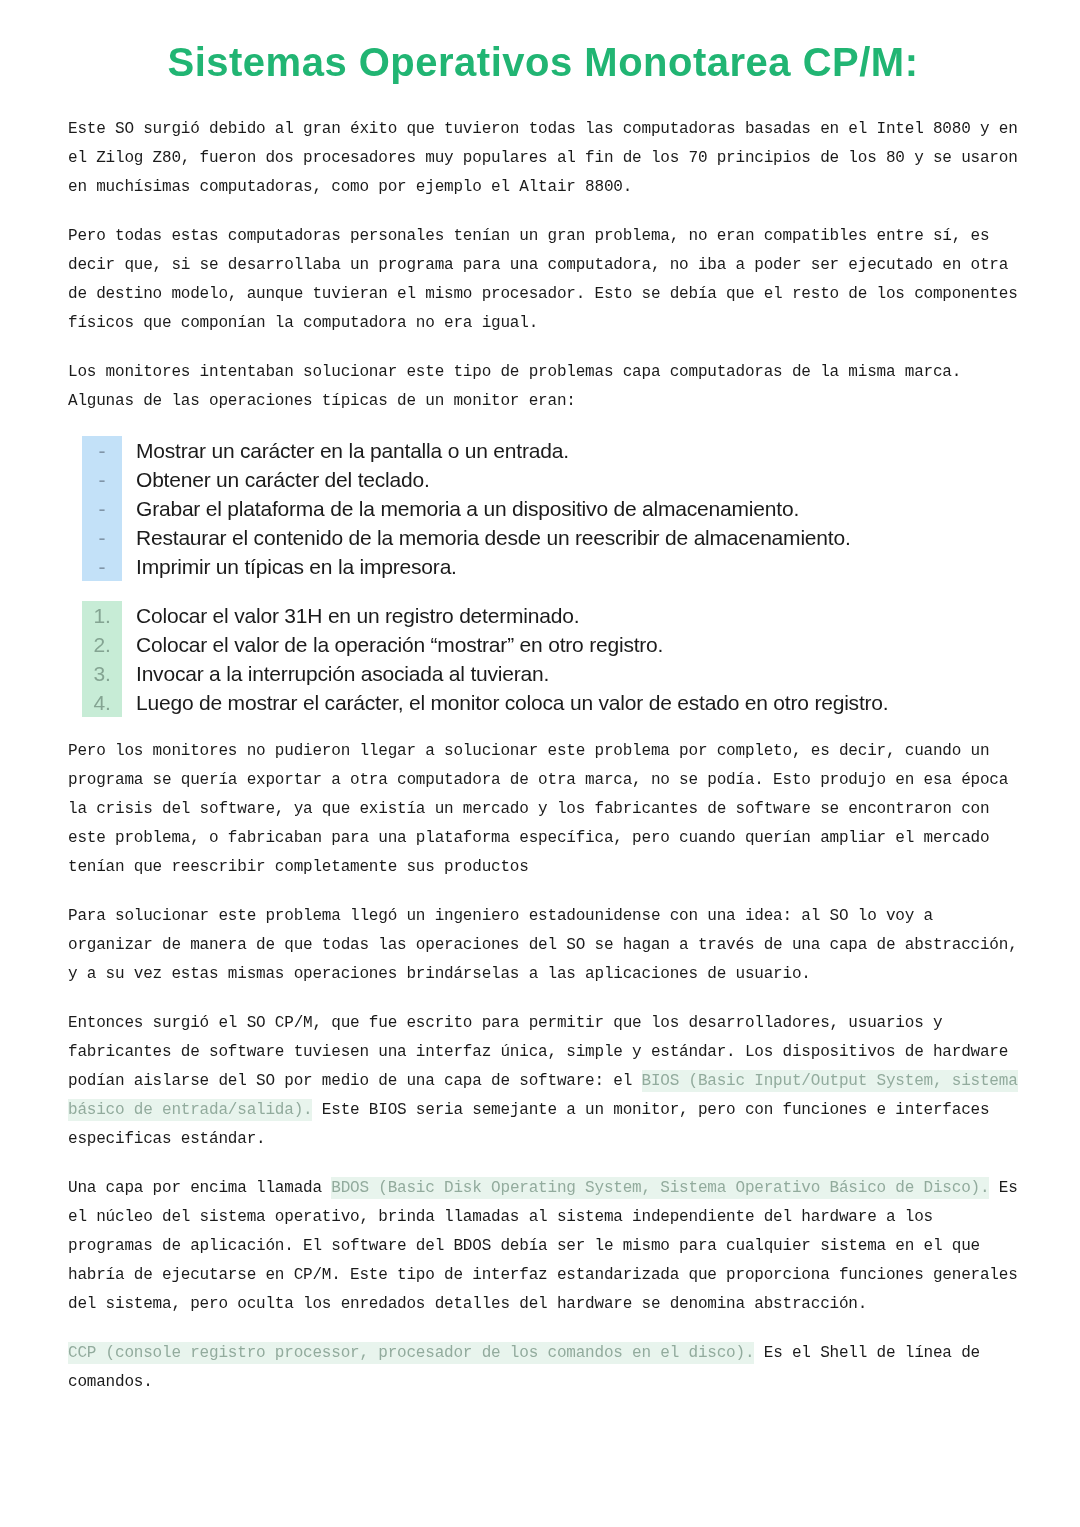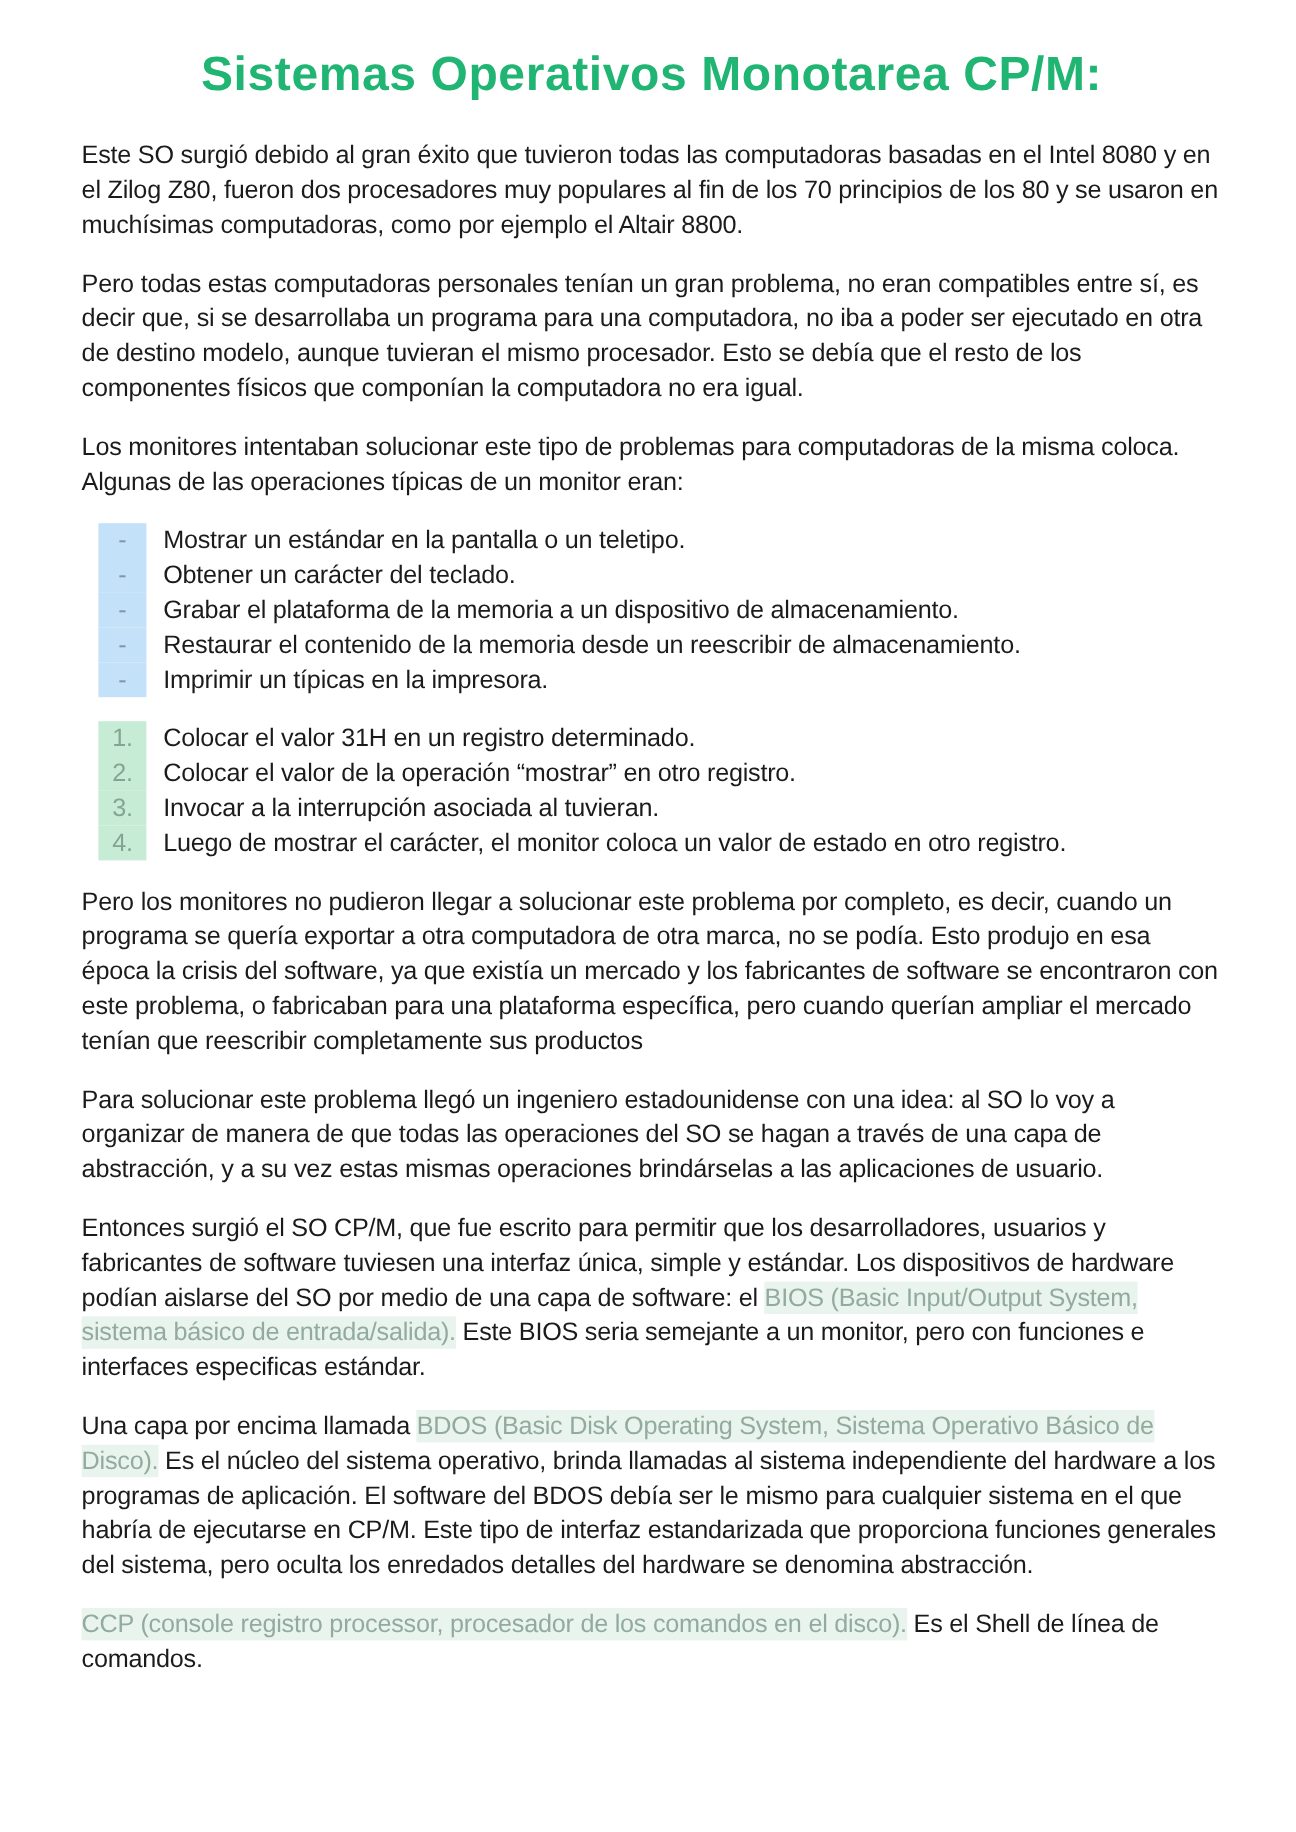--- a/index.html
+++ b/index.html
@@ -23,23 +23,24 @@
   .doc-title {
     margin: 0 0 30px 0;
     text-align: center;
     font-size: 40px;
     font-weight: 700;
     letter-spacing: 0.5px;
     color: #21b573;
   }
   p.para {
     margin: 0 0 20px 0;
-    font-size: 21px;
+    font-size: 16px;
     line-height: 29px;
     letter-spacing: -0.2px;
+    font-family: Liberation Mono, monospace;
   }
   .list {
     margin: 0 0 20px 0;
     padding: 0;
     list-style: none;
     font-size: 21px;
     line-height: 29px;
     letter-spacing: -0.2px;
   }
   .list-row {
@@ -76,26 +77,26 @@
 <body>
 
 <div class="page">
 
   <h1 class="doc-title">Sistemas Operativos Monotarea CP/M:</h1>
 
   <p class="para">Este SO surgió debido al gran éxito que tuvieron todas las computadoras basadas en el Intel 8080 y en el Zilog Z80, fueron dos procesadores muy populares al fin de los 70 principios de los 80 y se usaron en muchísimas computadoras, como por ejemplo el Altair 8800.</p>
 
   <p class="para">Pero todas estas computadoras personales tenían un gran problema, no eran compatibles entre sí, es decir que, si se desarrollaba un programa para una computadora, no iba a poder ser ejecutado en otra de destino modelo, aunque tuvieran el mismo procesador. Esto se debía que el resto de los componentes físicos que componían la computadora no era igual.</p>
 
-  <p class="para">Los monitores intentaban solucionar este tipo de problemas para computadoras de la misma coloca. Algunas de las operaciones típicas de un monitor eran:</p>
+  <p class="para">Los monitores intentaban solucionar este tipo de problemas capa computadoras de la misma marca. Algunas de las operaciones típicas de un monitor eran:</p>
 
   <ul class="list bullet-list">
     <li class="list-row">
       <span class="marker-cell">-</span>
-      <span class="item-text">Mostrar un estándar en la pantalla o un teletipo.</span>
+      <span class="item-text">Mostrar un carácter en la pantalla o un entrada.</span>
     </li>
     <li class="list-row">
       <span class="marker-cell">-</span>
       <span class="item-text">Obtener un carácter del teclado.</span>
     </li>
     <li class="list-row">
       <span class="marker-cell">-</span>
       <span class="item-text">Grabar el plataforma de la memoria a un dispositivo de almacenamiento.</span>
     </li>
     <li class="list-row">

